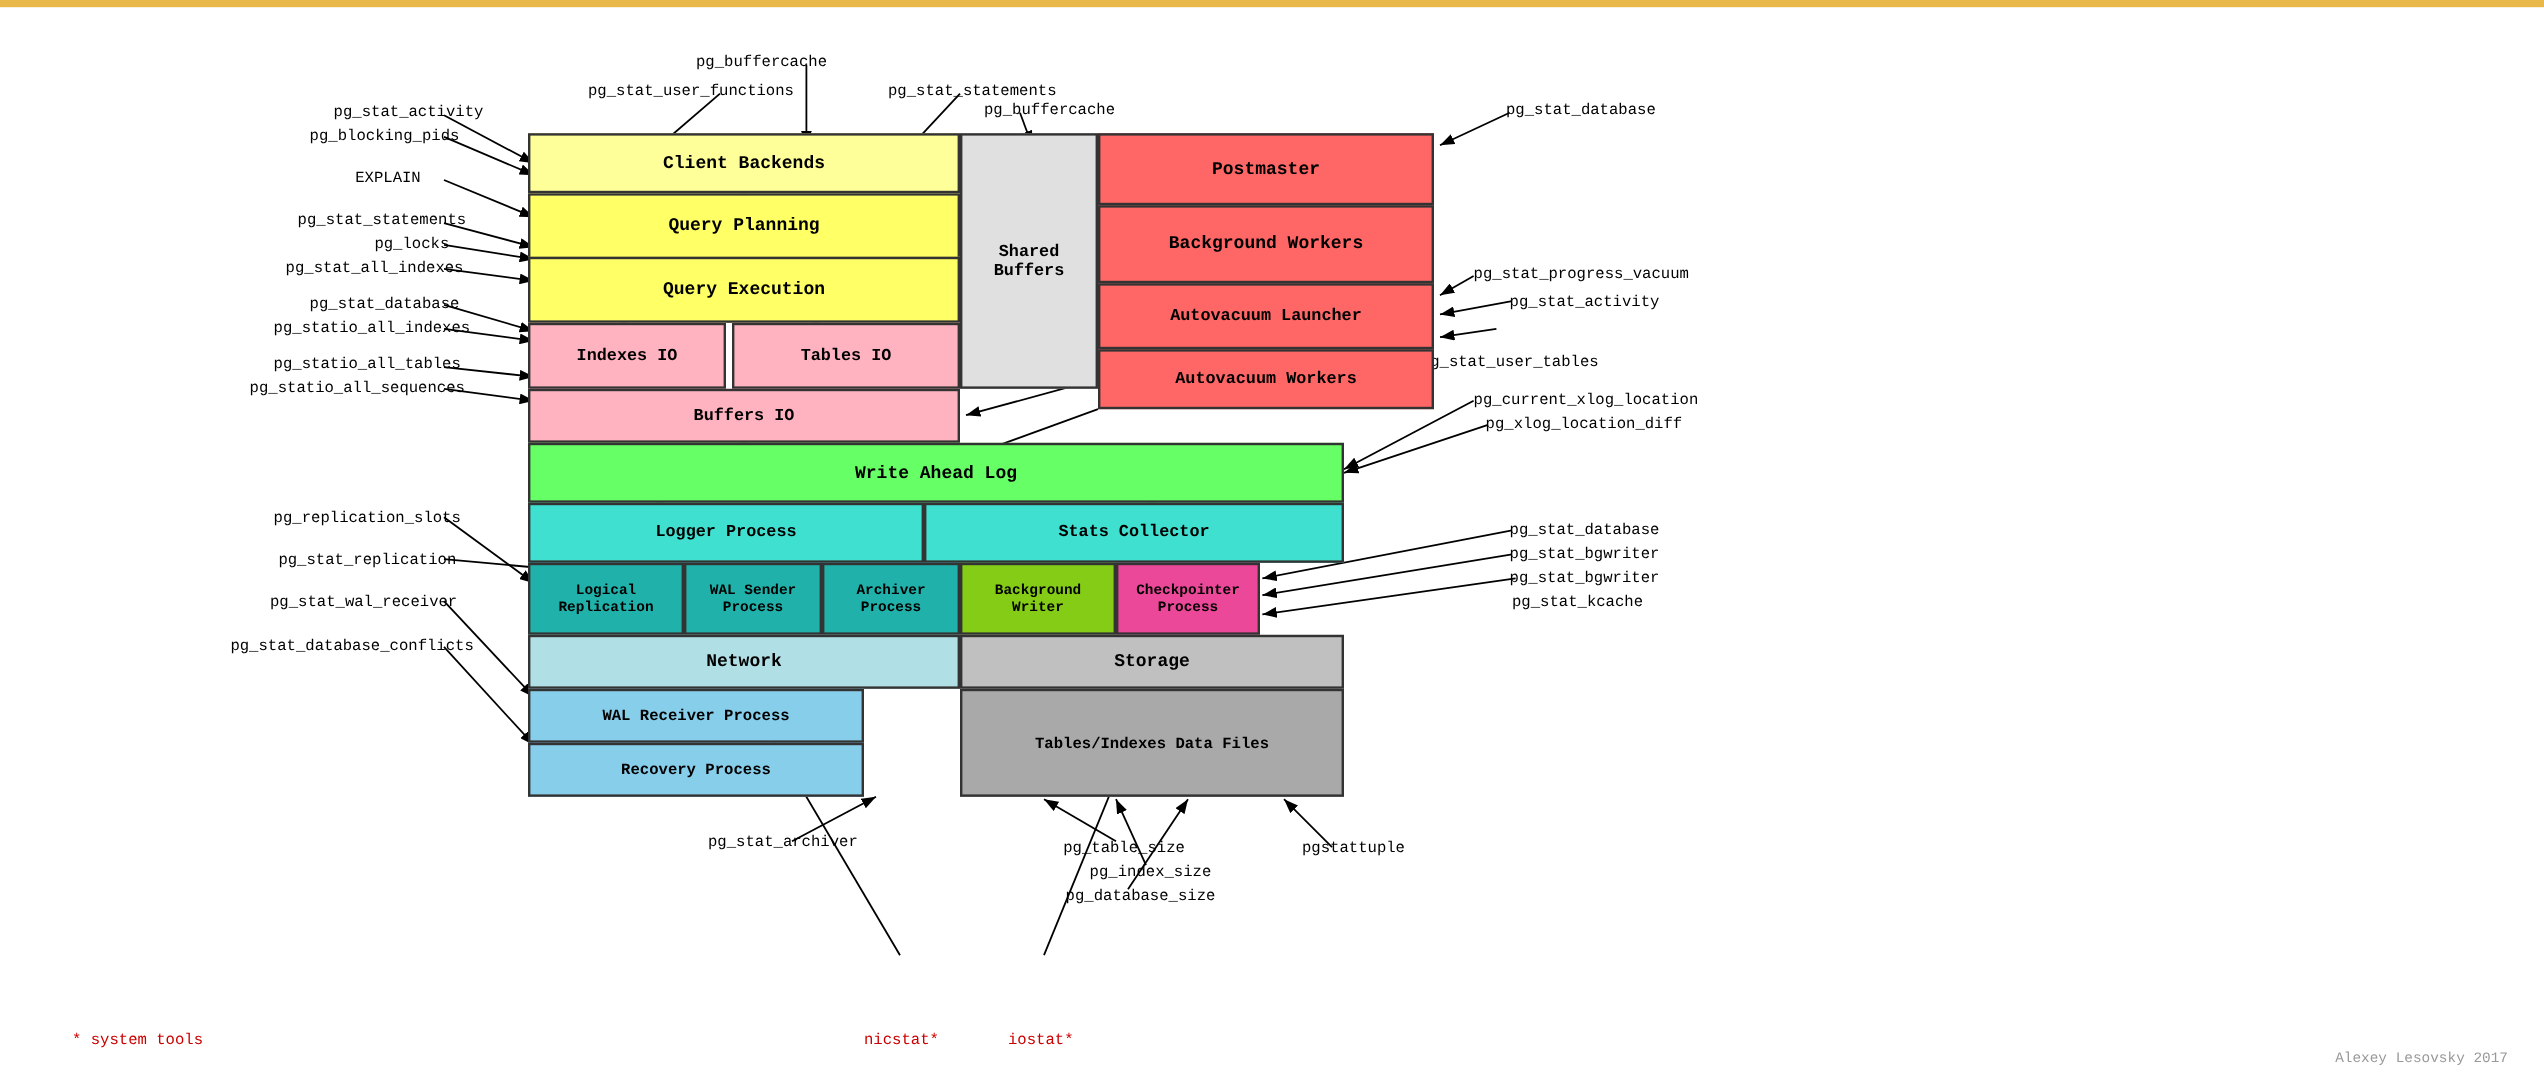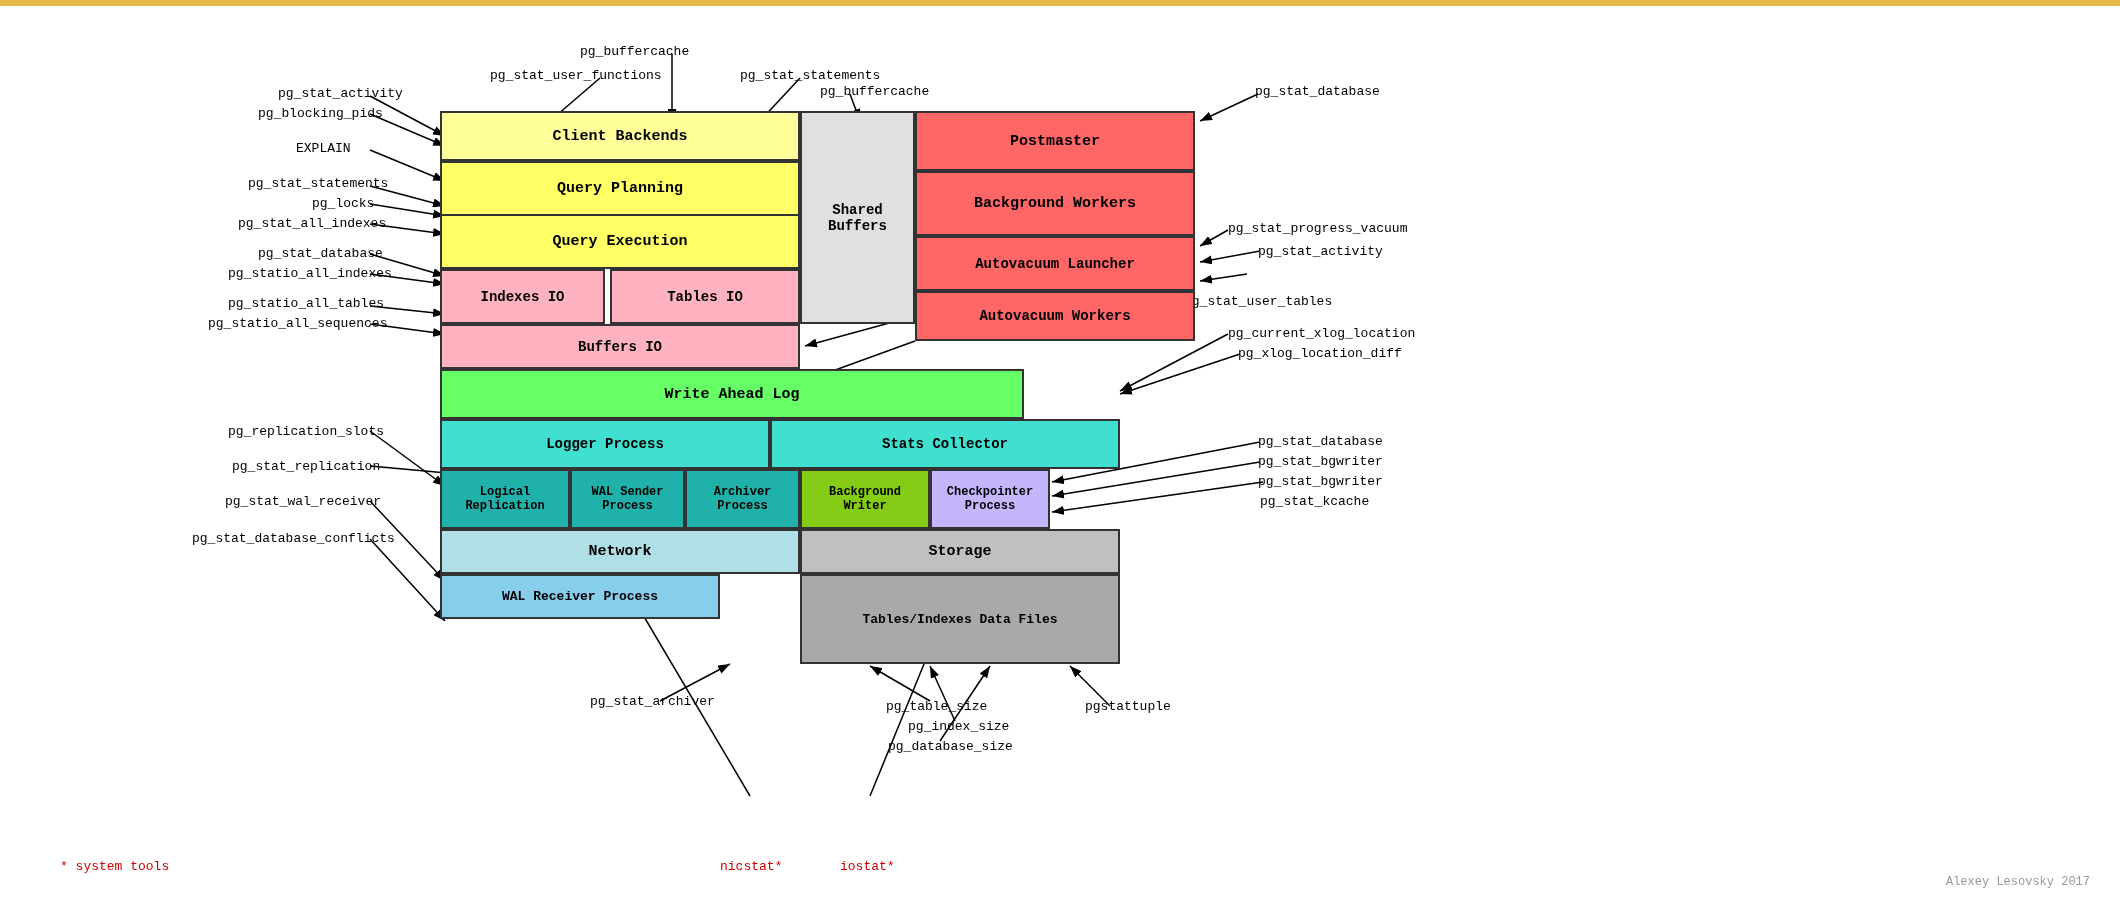--- a/index.html
+++ b/index.html
@@ -88,21 +88,21 @@
       left: 440px; top: 318px;
       width: 360px; height: 45px;
       font-size: 14px;
       position: absolute;
     }
     
     .wal {
       background: #66ff66;
       border-color: #333;
       left: 440px; top: 363px;
-      width: 584px; height: 50px;
+      width: 680px; height: 50px;
       font-size: 15px;
       position: absolute;
     }
     
     .shared-buffers {
       background: #e0e0e0;
       border-color: #333;
       left: 800px; top: 105px;
       width: 115px; height: 213px;
       font-size: 14px;
@@ -161,21 +161,21 @@
     .bg-writer {
       background: #84cc16;
       border-color: #333;
       left: 800px; top: 463px;
       width: 130px; height: 60px;
       font-size: 12px;
       position: absolute;
     }
     
     .checkpointer {
-      background: #c4b5fd;
+      background: #ec4899;
       border-color: #333;
       left: 930px; top: 463px;
       width: 120px; height: 60px;
       font-size: 12px;
       position: absolute;
     }
     
     .network {
       background: #b0e0e6;
       border-color: #333;
@@ -474,20 +474,23 @@
   </div>
 
   <div class="box storage">
     <span>Storage</span>
   </div>
 
   <div class="box wal-receiver">
     <span>WAL Receiver Process</span>
   </div>
 
+  <div class="box recovery-process">
+    <span>Recovery Process</span>
+  </div>
 
   <div class="box tables-indexes">
     <span style="font-size:13px; text-align:center;">Tables/Indexes Data Files</span>
   </div>
 
   <div class="box postmaster">
     <span>Postmaster</span>
   </div>
 
   <div class="box background-workers">

